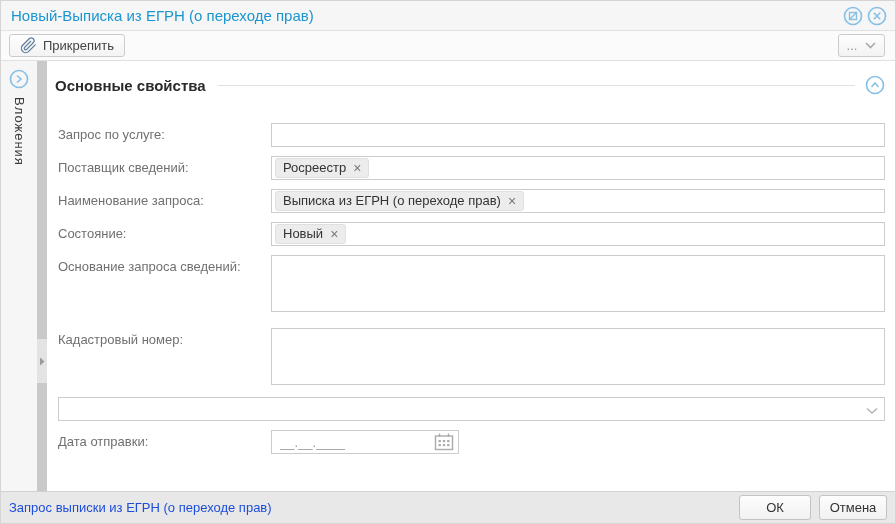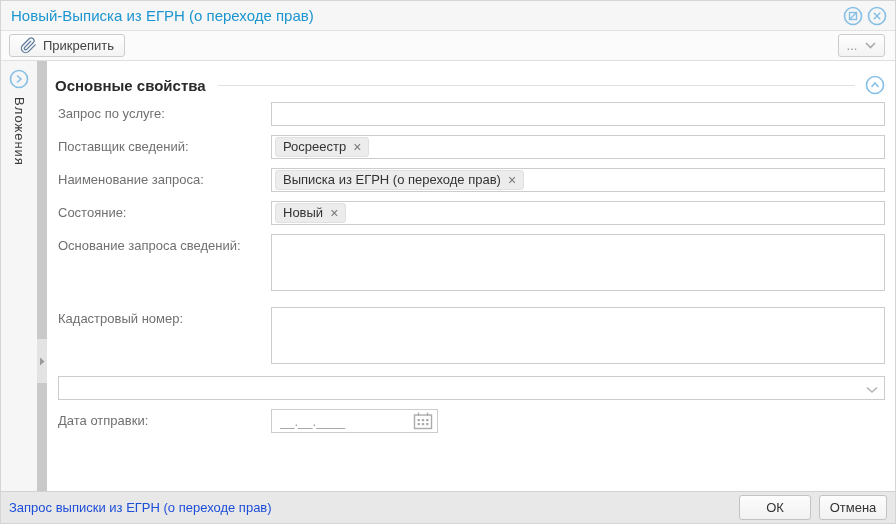--- a/index.html
+++ b/index.html
@@ -26,38 +26,38 @@
   .body { flex:1 1 auto; display:flex; min-height:0; }
   .sidebar { flex:0 0 36px; background:#f6f6f6; display:flex; flex-direction:column; align-items:center; padding-top:8px; }
   .v-label { writing-mode:vertical-rl; margin-top:8px; color:#3c3c3c; font-size:13px; letter-spacing:1px; cursor:pointer; }
   .splitter { flex:0 0 10px; background:#c9c9c9; position:relative; cursor:col-resize; }
   .splitter-handle { position:absolute; left:0; top:278px; width:10px; height:44px; background:#e3e3e3;
                      display:flex; align-items:center; justify-content:center; cursor:pointer; }
 
   .content { flex:1 1 auto; background:#fff; padding:14px 10px 0 11px; overflow:hidden; }
 
   
-  .section-header { display:flex; align-items:center; margin:0 0 7px -3px; }
+  .section-header { display:flex; align-items:center; margin:0 0 28px -3px; }
   .section-title { font-size:15px; font-weight:bold; color:#2b2b2b; white-space:nowrap; }
   .section-line { flex:1 1 auto; height:1px; background:#e0e0e0; margin:1px 10px 0 12px; }
 
   
   .row { display:flex; align-items:flex-start; margin-bottom:9px; }
   .row.gap-lg { margin-bottom:13px; }
   .flabel { flex:0 0 213px; color:#707070; padding-top:4px; }
   .fwrap { flex:1 1 auto; position:relative; }
   .fbox { width:100%; height:24px; border:1px solid #ccc; background:#fff; font-family:inherit; font-size:13px;
           color:#333; padding:0 6px; outline:none; }
   textarea.fbox { height:57px; resize:none; padding-top:3px; }
   .tagbox { display:flex; align-items:center; padding:0 0 0 3px; }
   .tag { display:inline-flex; align-items:center; background:#ececec; border:1px solid #e0e0e0;
          border-radius:3px; padding:1px 7px; line-height:16px; color:#333; white-space:nowrap; }
   .tag-x { margin-left:7px; color:#777; font-size:14px; line-height:14px; cursor:pointer; }
   .dd-chevron { position:absolute; right:7px; top:6px; cursor:pointer; }
-  .datebox { width:167px; display:flex; align-items:center; border:1px solid #ccc; height:24px; background:#fff; }
+  .datebox { width:188px; display:flex; align-items:center; border:1px solid #ccc; height:24px; background:#fff; }
   .date-input { flex:1 1 auto; border:none; outline:none; font-family:inherit; font-size:13px; padding:0 0 0 8px;
                 color:#555; min-width:0; background:transparent; }
   .date-input::placeholder { color:#999; }
   .cal-btn { flex:0 0 28px; display:flex; align-items:center; justify-content:center; background:none; border:none; cursor:pointer; height:100%; }
 
   
   .footer { flex:0 0 32px; background:#e8e8e8; border-top:1px solid #d2d2d2; display:flex; align-items:center; padding:0 8px; }
   .status { color:#1d4ed8; }
   .footer-buttons { margin-left:auto; display:flex; gap:8px; }
   .fbtn { height:25px; background:linear-gradient(#fdfdfd,#f1f1f1); border:1px solid #c3c3c3; border-radius:3px;

